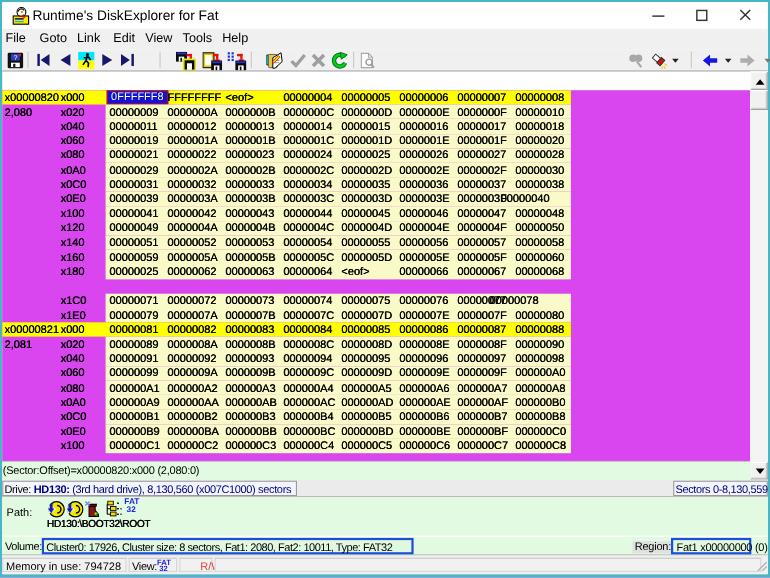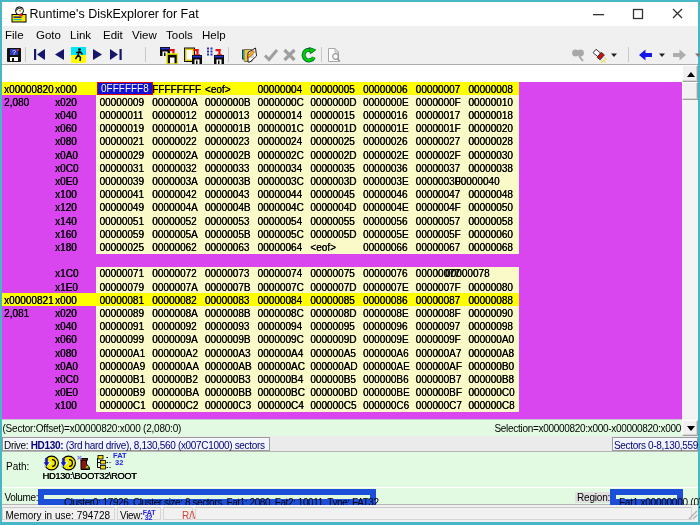--- a/index.html
+++ b/index.html
@@ -34,21 +34,21 @@
 .tri{position:absolute;width:0;height:0}
 
 #sline{position:absolute;left:2px;top:420px;width:680px;height:16px;background:#e2fae2;box-shadow:0 -1px 0 #c4c4cc;font-size:10px;color:#000}
 
 #dbar{position:absolute;left:2px;top:436px;width:696px;height:16px;background:#ebebeb;border-bottom:1px solid #b4b4b4;font-size:10px}
 .dbox{position:absolute;top:1px;height:14px;background:#f2f5fb;border:1px solid #9b9b9b;color:#00007a;padding:1.5px 1px;letter-spacing:-0.32px;white-space:pre}
 
 #pbar{position:absolute;left:2px;top:452px;width:696px;height:34.5px;background:#e2fae2;font-size:10px;color:#000}
 
 #vbar{position:absolute;left:2px;top:486.5px;width:696px;height:18px;background:#e2fae2;border-top:1px solid #ffffff;border-bottom:1px solid #b4b4b4;font-size:10px;color:#000}
-.vbox{position:absolute;top:1.5px;height:15px;background:#e0f8e0;border:6px solid #1d4ed8;padding:2px 20px;letter-spacing:-0.42px;white-space:pre}
+.vbox{position:absolute;top:1.5px;height:15px;background:#e0f8e0;border:2px solid #1d4ed8;padding:2px 2px;letter-spacing:-0.42px;white-space:pre}
 
 #bbar{position:absolute;left:2px;top:504.5px;width:696px;height:17px;background:#f0f0f0;font-size:10px;color:#000}
 .bpanel{position:absolute;top:2.5px;height:13px;border:1px solid #d6d6d6;border-top-color:#c8c8c8;background:#f1f1f1;padding:1.5px 4px;white-space:pre}
 .fat32{color:#2222e0;font-size:7px;line-height:5.2px;display:inline-block;vertical-align:top;font-weight:bold;letter-spacing:0;position:relative;top:0.5px}
 </style></head>
 <body>
 <div id="win">
 <div id="inner"></div>
 
 <div id="menu">
@@ -505,21 +505,20 @@
 <div class="sbtn" style="left:682px;top:65px">
       <div class="tri" style="left:4px;top:6px;border-left:4px solid transparent;border-right:4px solid transparent;border-bottom:5px solid #000"></div>
     </div>
 <div class="sbtn" style="left:682px;top:82px;height:18px;box-shadow:inset -1px -1px 0 #d4d4d4"></div>
 <div class="sbtn" style="left:682px;top:420px;height:16px">
       <div class="tri" style="left:4px;top:5px;border-left:4px solid transparent;border-right:4px solid transparent;border-top:5px solid #000"></div>
     </div>
 
 <div id="sline">
   <span class="abs" style="left:0.5px;top:3px;letter-spacing:-0.22px">(Sector:Offset)=x00000820:x000 (2,080:0)</span>
-  <span class="abs" style="right:1px;top:3px;letter-spacing:-0.3px">Selection=x00000820:x000-x00000820:x000</span>
 </div>
 
 <div id="dbar">
   <div class="dbox" style="left:0px;width:268px"><span style="color:#000">Drive: </span><b style="color:#00007a">HD130:</b> (3rd hard drive), 8,130,560 (x007C1000) sectors</div>
   <div class="dbox" style="left:610px;width:86px;text-align:right">Sectors 0-8,130,559</div>
 </div>
 
 <div id="pbar">
   <span class="abs" style="left:4px;top:8.5px">Path:</span>
   <svg class="abs" style="left:41px;top:3px" width="16" height="16" viewBox="0 0 16 16">

